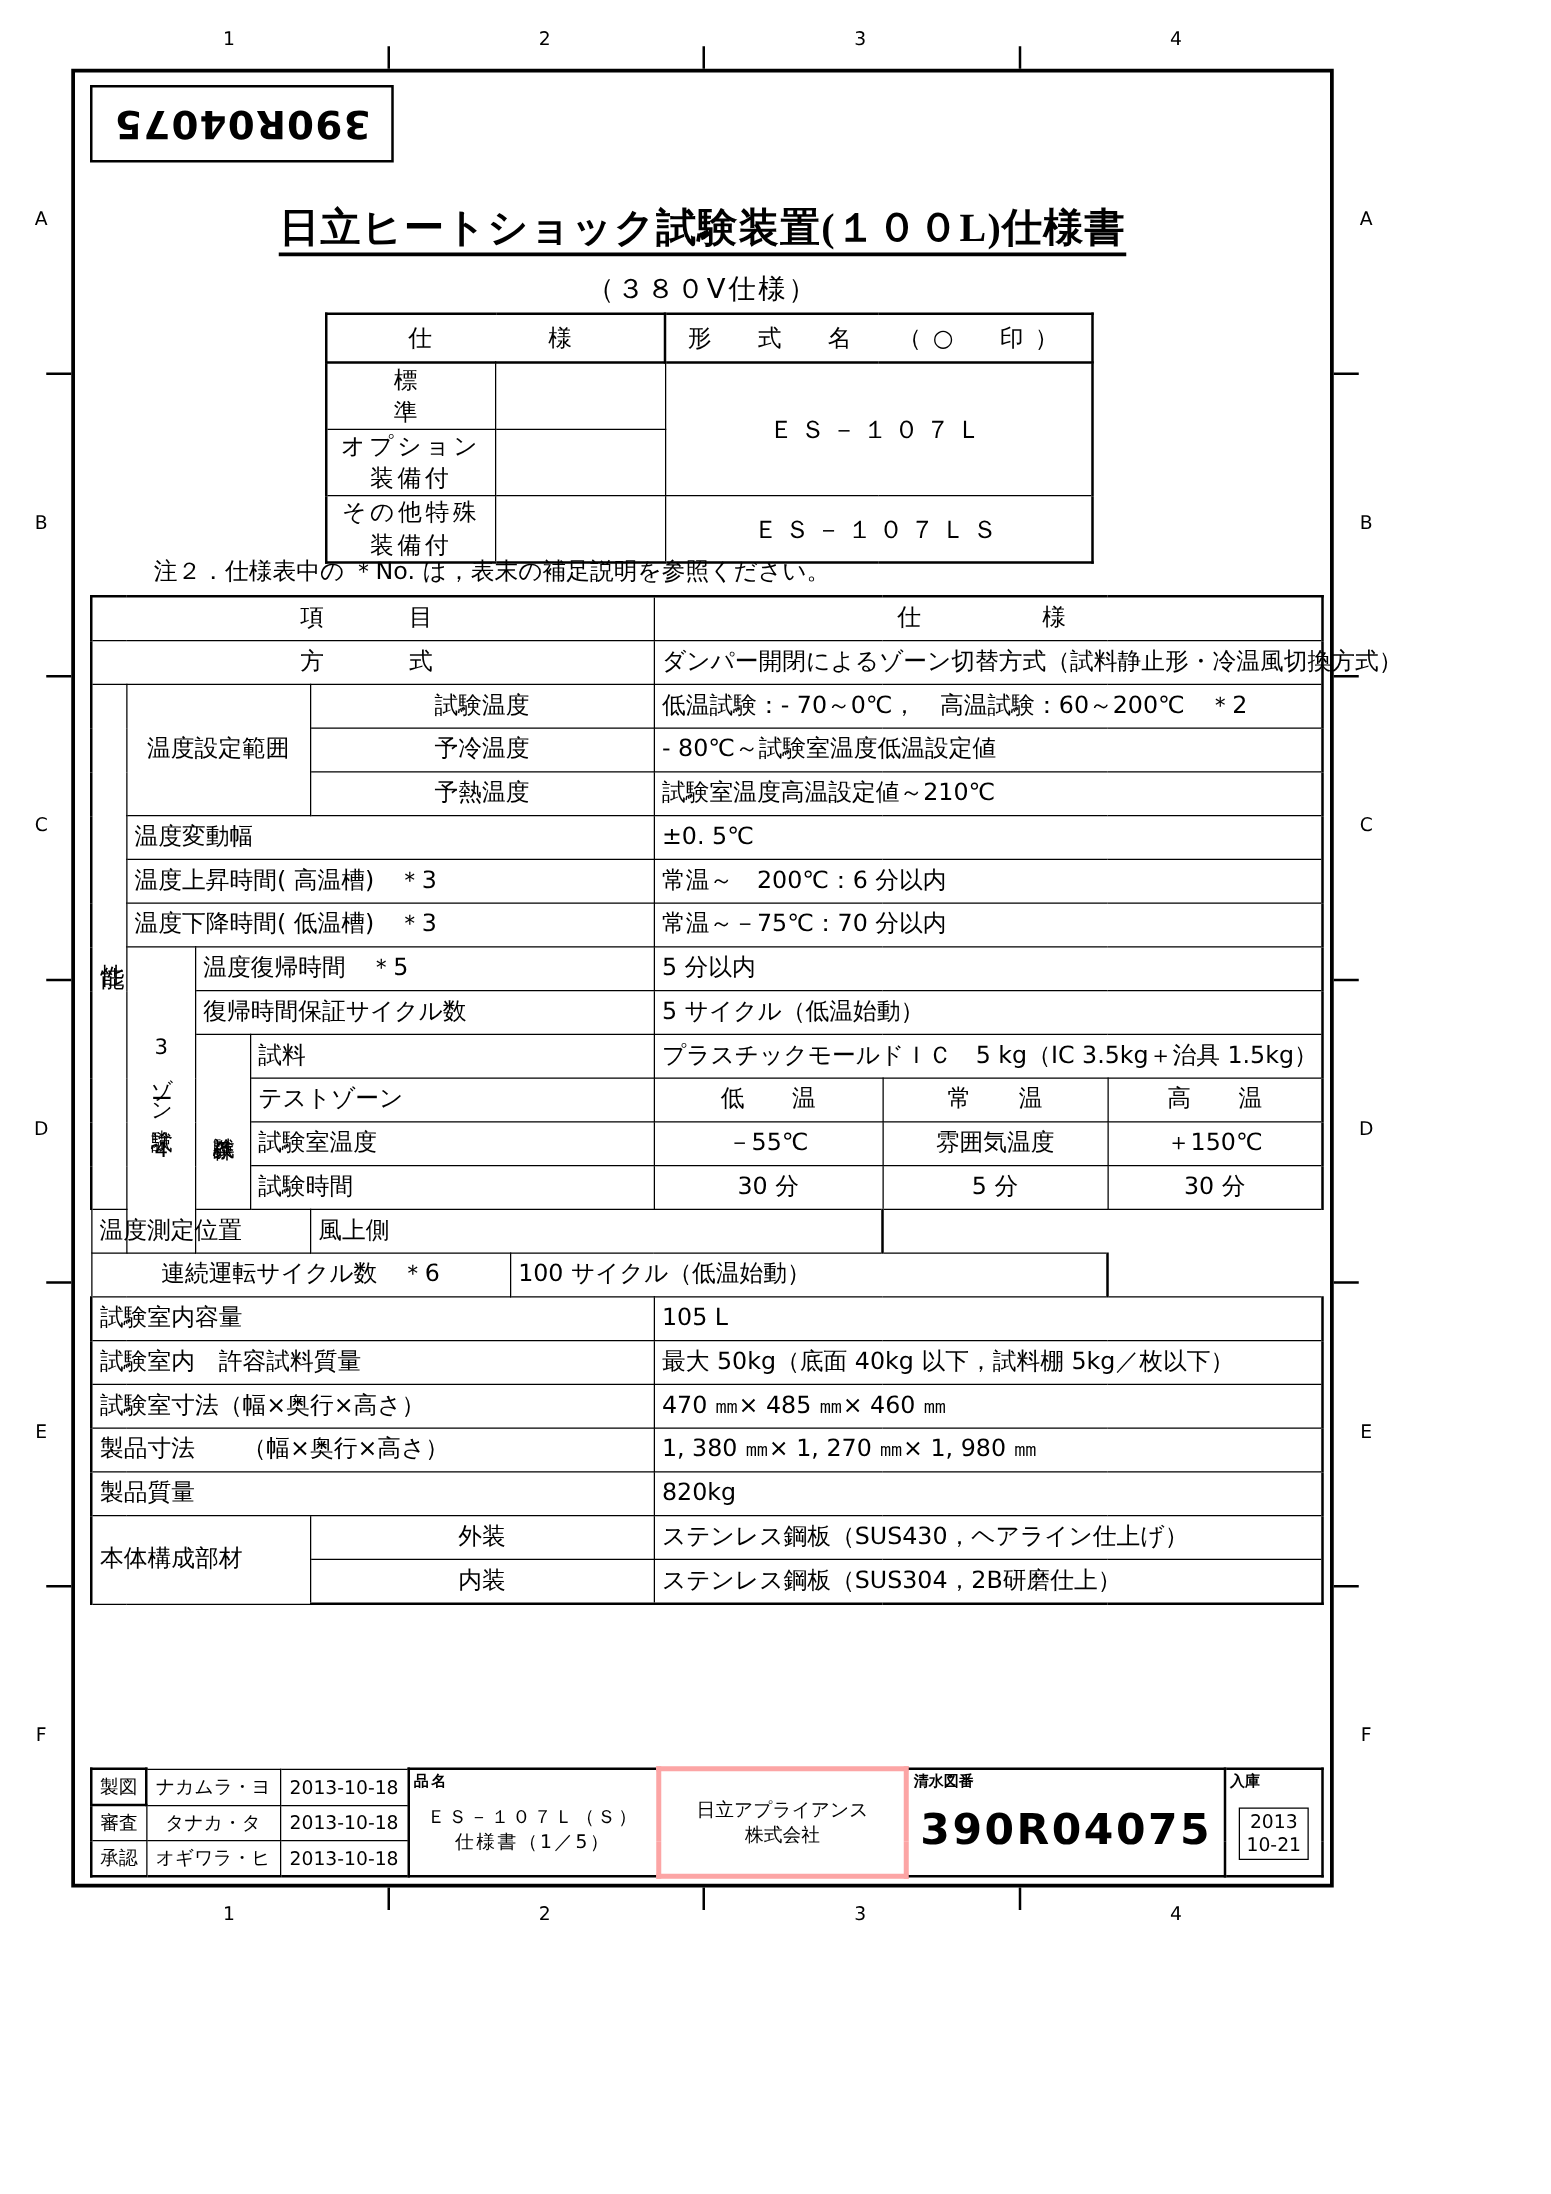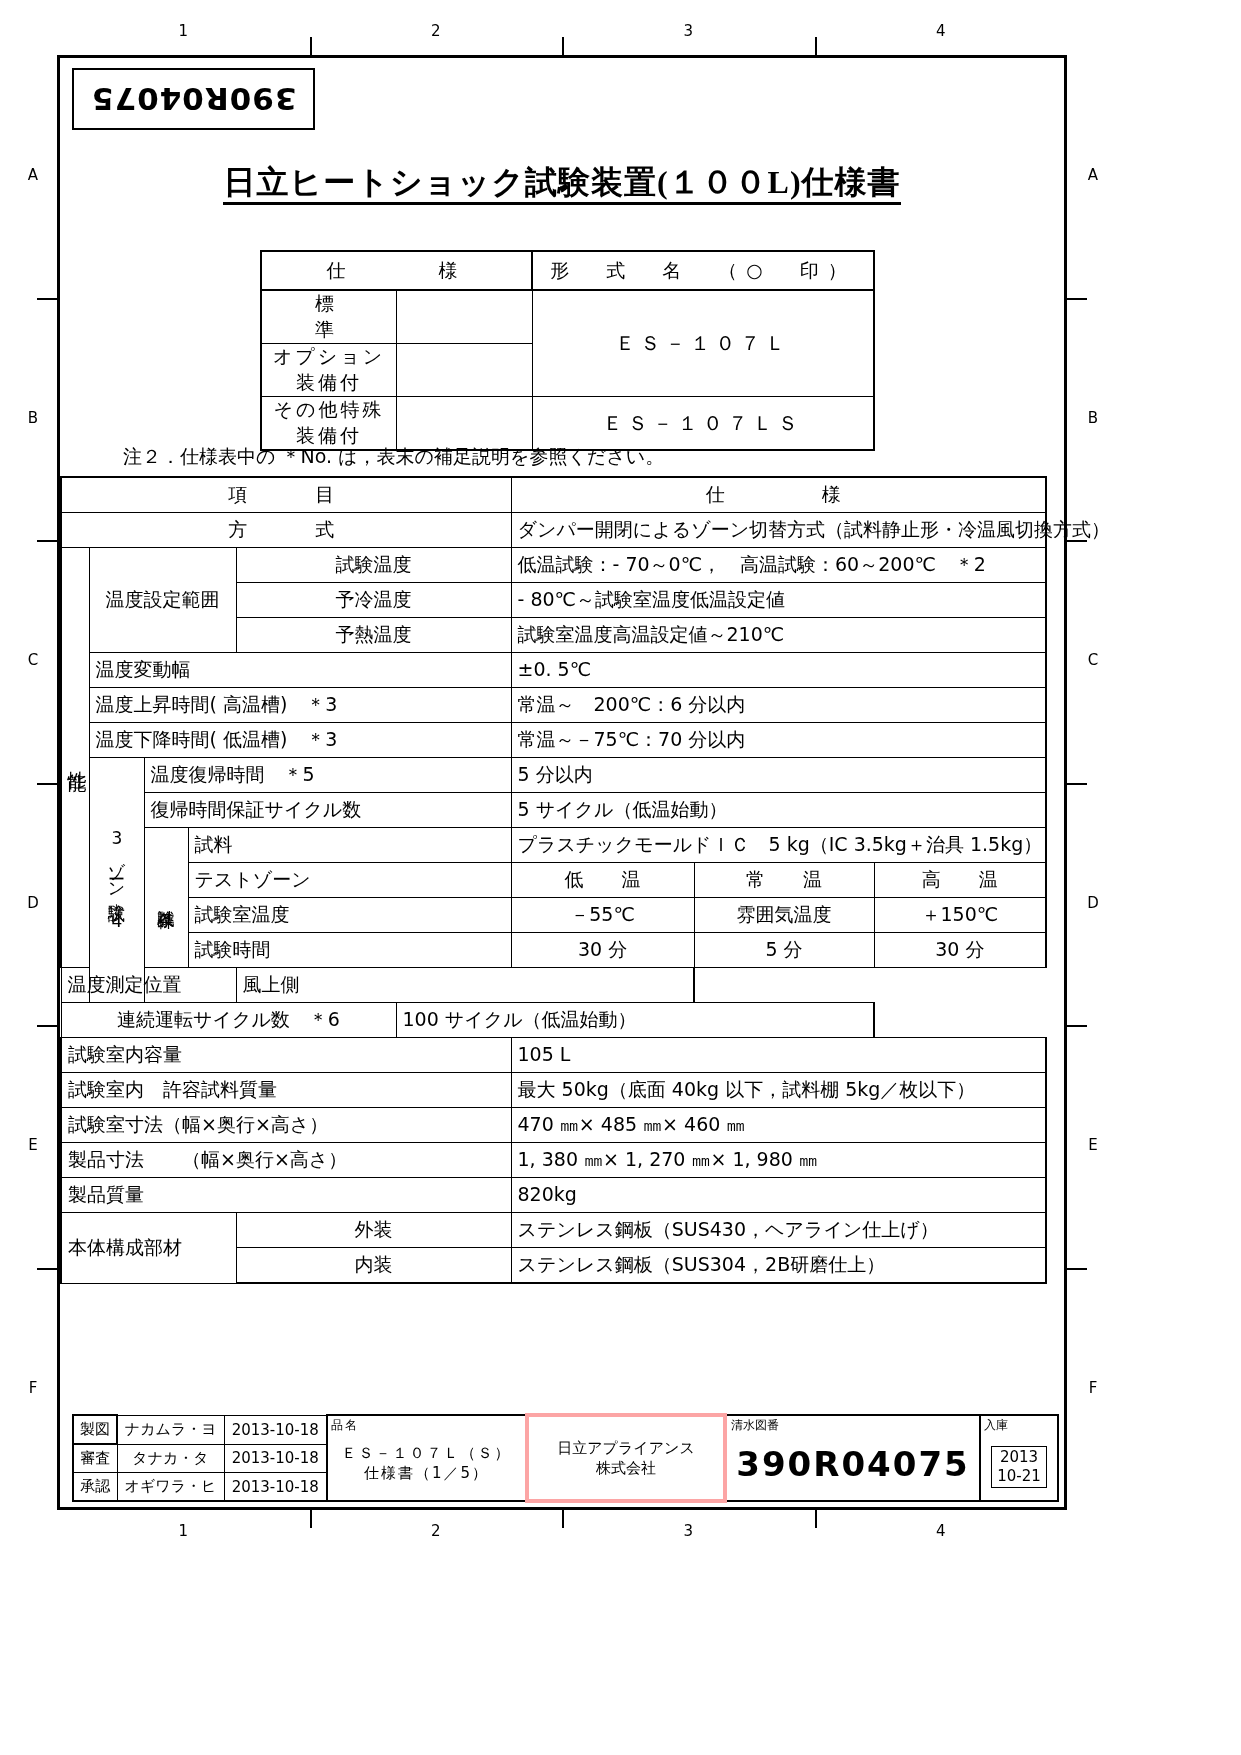--- a/index.html
+++ b/index.html
@@ -39,21 +39,21 @@
   #model-table .mark{width:38px;}
   #model-table .modelcell{font-size:20px;letter-spacing:5px;
                           font-family:"DejaVu Sans Mono","Liberation Mono",monospace;}
 
   
   .note{position:absolute;font-size:19px;white-space:nowrap;}
   #note1{left:63px;top:349px;}
   #note2{left:63px;top:386px;}
 
   
-  #spec-table{position:absolute;left:0;top:418px;width:985px;
+  #spec-table{position:absolute;left:12px;top:418px;width:985px;
               border-collapse:collapse;table-layout:fixed;border-radius:25px;}
   #spec-table td{border:1px solid #000;font-size:19px;padding:1px 6px;
                  vertical-align:middle;height:32px;line-height:1.05;}
   #spec-table .ctr{text-align:center;}
   #spec-table .hdr{text-align:center;letter-spacing:10px;font-size:19px;}
   #spec-table .outer-t{border-top:2px solid #000;}
   #spec-table .outer-b{border-bottom:2px solid #000;}
   #spec-table .outer-l{border-left:2px solid #000;}
   #spec-table .outer-r{border-right:2px solid #000;}
   .vert{writing-mode:vertical-rl;text-orientation:upright;
@@ -66,35 +66,36 @@
 
   
   #title-block{position:absolute;left:12px;top:1355px;width:985px;
                border-collapse:collapse;table-layout:fixed;}
   #title-block td{border:1px solid #000;font-size:15px;text-align:center;
                   padding:0 0;height:27px;}
   #title-block .bold2{border:2px solid #000;}
   #tb-product{font-size:19px;letter-spacing:2px;line-height:1.35;}
   #tb-company{font-size:18px;line-height:1.35;}
   #tb-dwgno{font-size:34px;font-weight:bold;letter-spacing:2px;}
-  .tiny-label{font-size:12px;}
+  .tiny-label{font-size:12px;font-weight:bold;}
 </style>
 </head>
 <body>
 
 <div id="frame">
   <div id="inner-area">
 
     <div id="dwgno-box">
       <span>390R04075</span>
     </div>
 
     <div id="doc-title">
       <span>日立ヒートショック試験装置(１００L)仕様書</span>
     </div>
+    <div id="doc-subtitle">（３８０V仕様）</div>
 
     <table id="model-table">
       <tbody>
           <tr>
         <td class="outer sp" colspan="2" style="width:265px;">仕　　　様</td>
         <td class="outer sp" colspan="2">形　式　名　（○　印）</td>
       </tr>
       <tr>
         <td class="outer-l sp" style="border-left:2px solid #000;width:227px;margin-top:29px;">標　　　準</td>
         <td class="mark"></td>

